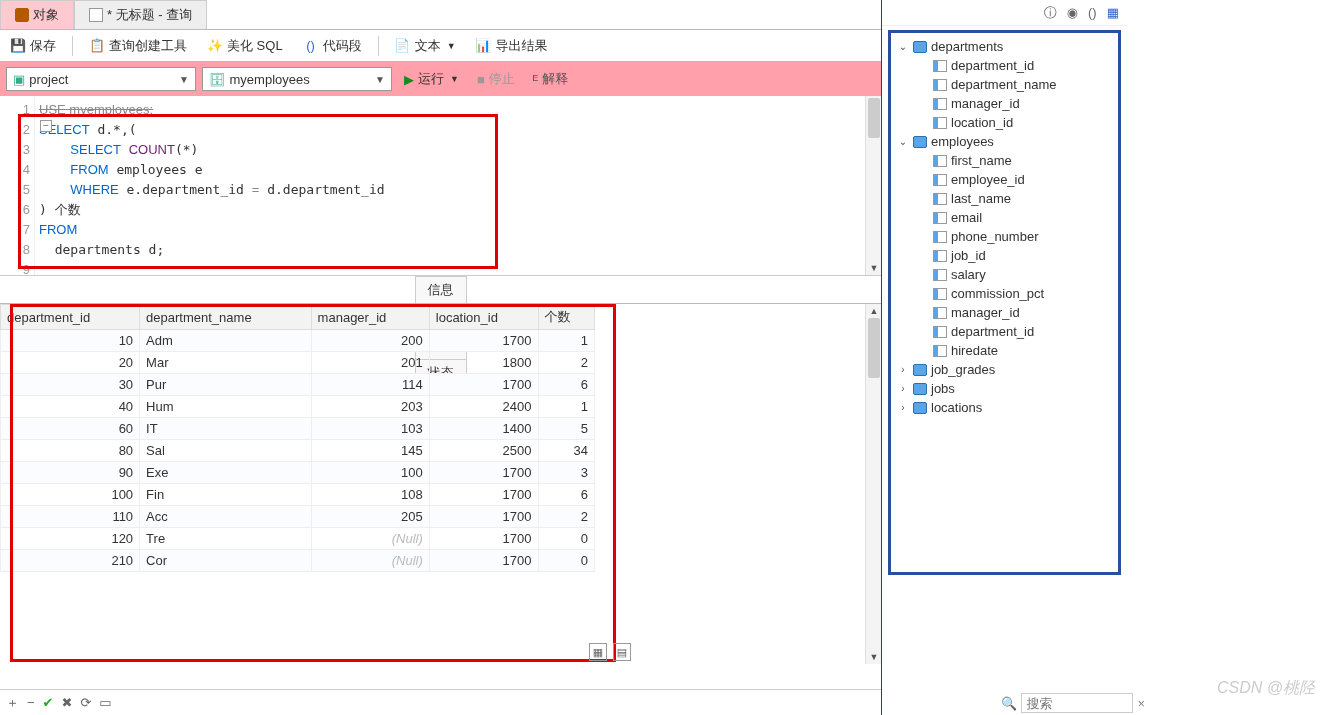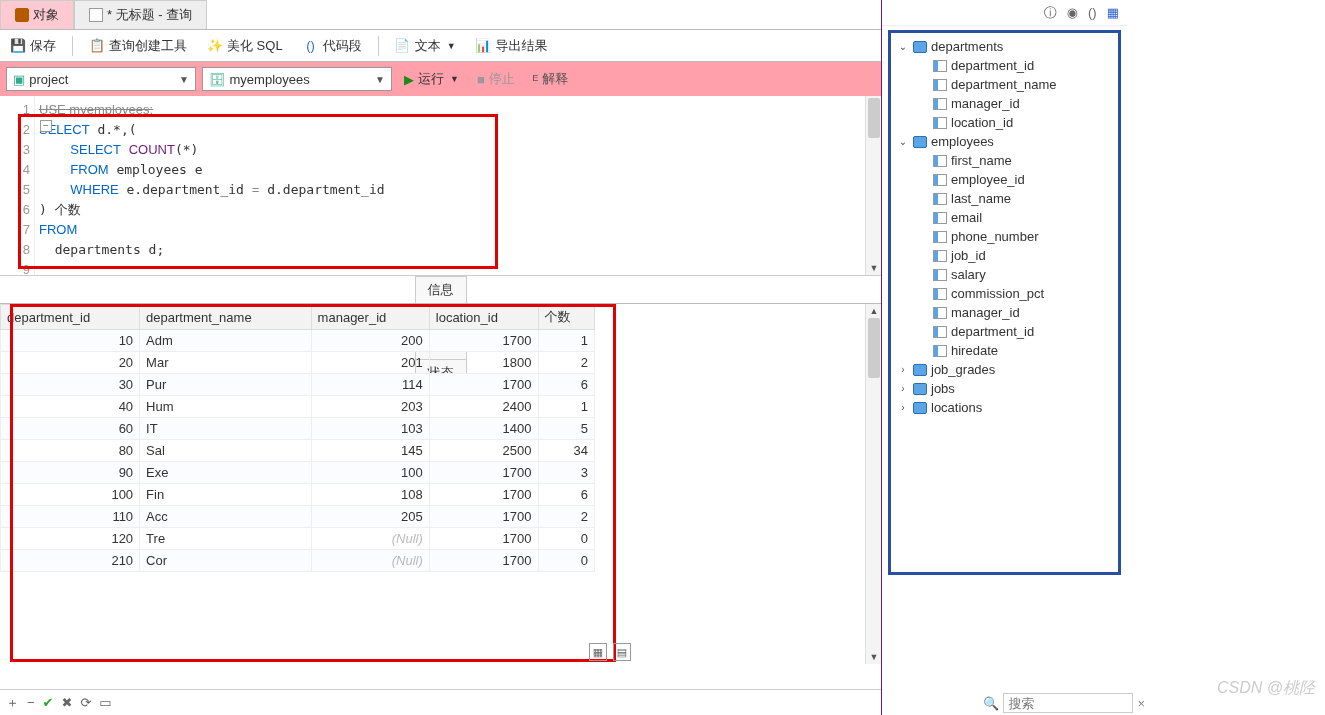--- a/index.html
+++ b/index.html
@@ -69,21 +69,21 @@
 
 .right-icons { height: 26px; display: flex; justify-content: flex-end; align-items: center; gap: 10px; padding: 0 8px; color: #666; border-bottom: 1px solid #eee; }
 .tree-wrap { border: 3px solid #2a4f9e; margin: 4px 6px 0 6px; padding: 4px 0; height: 545px; overflow: auto; }
 .tree-item { display: flex; align-items: center; gap: 4px; padding: 2px 4px; cursor: pointer; }
 .indent0 { padding-left: 6px; } .indent1 { padding-left: 26px; }
 .expander { width: 12px; display: inline-block; text-align: center; color: #555; font-size: 10px; }
 .ticon-table { width: 14px; height: 12px; background: #5aa5e8; border: 1px solid #2a6fb0; display: inline-block; border-radius: 2px; }
 .ticon-col { width: 14px; height: 12px; background: #fff; border: 1px solid #999; display: inline-block; position: relative; }
 .ticon-col::before { content: ""; position: absolute; left: 0; top: 0; width: 4px; height: 100%; background: #5aa5e8; }
 .search-row { position: absolute; bottom: 2px; right: 180px; display: flex; align-items: center; gap: 4px; color: #888; }
-.search-row input { border: 1px solid #ccc; width: 130px; height: 20px; padding: 5px 4px; }
+.search-row input { border: 1px solid #ccc; width: 112px; height: 20px; padding: 5px 4px; }
 .watermark { position: absolute; bottom: 16px; right: 10px; color: #ccc; font-style: italic; font-size: 16px; }
 .bottom-right-icons { position: absolute; bottom: 28px; right: 250px; display: flex; gap: 6px; color: #666; }
 .bri { width: 18px; height: 18px; border: 1px solid #999; display: flex; align-items: center; justify-content: center; font-size: 11px; }
 </style>
 </head>
 <body>
 
 <div class="left-pane">
 
   <div class="top-tabs">

